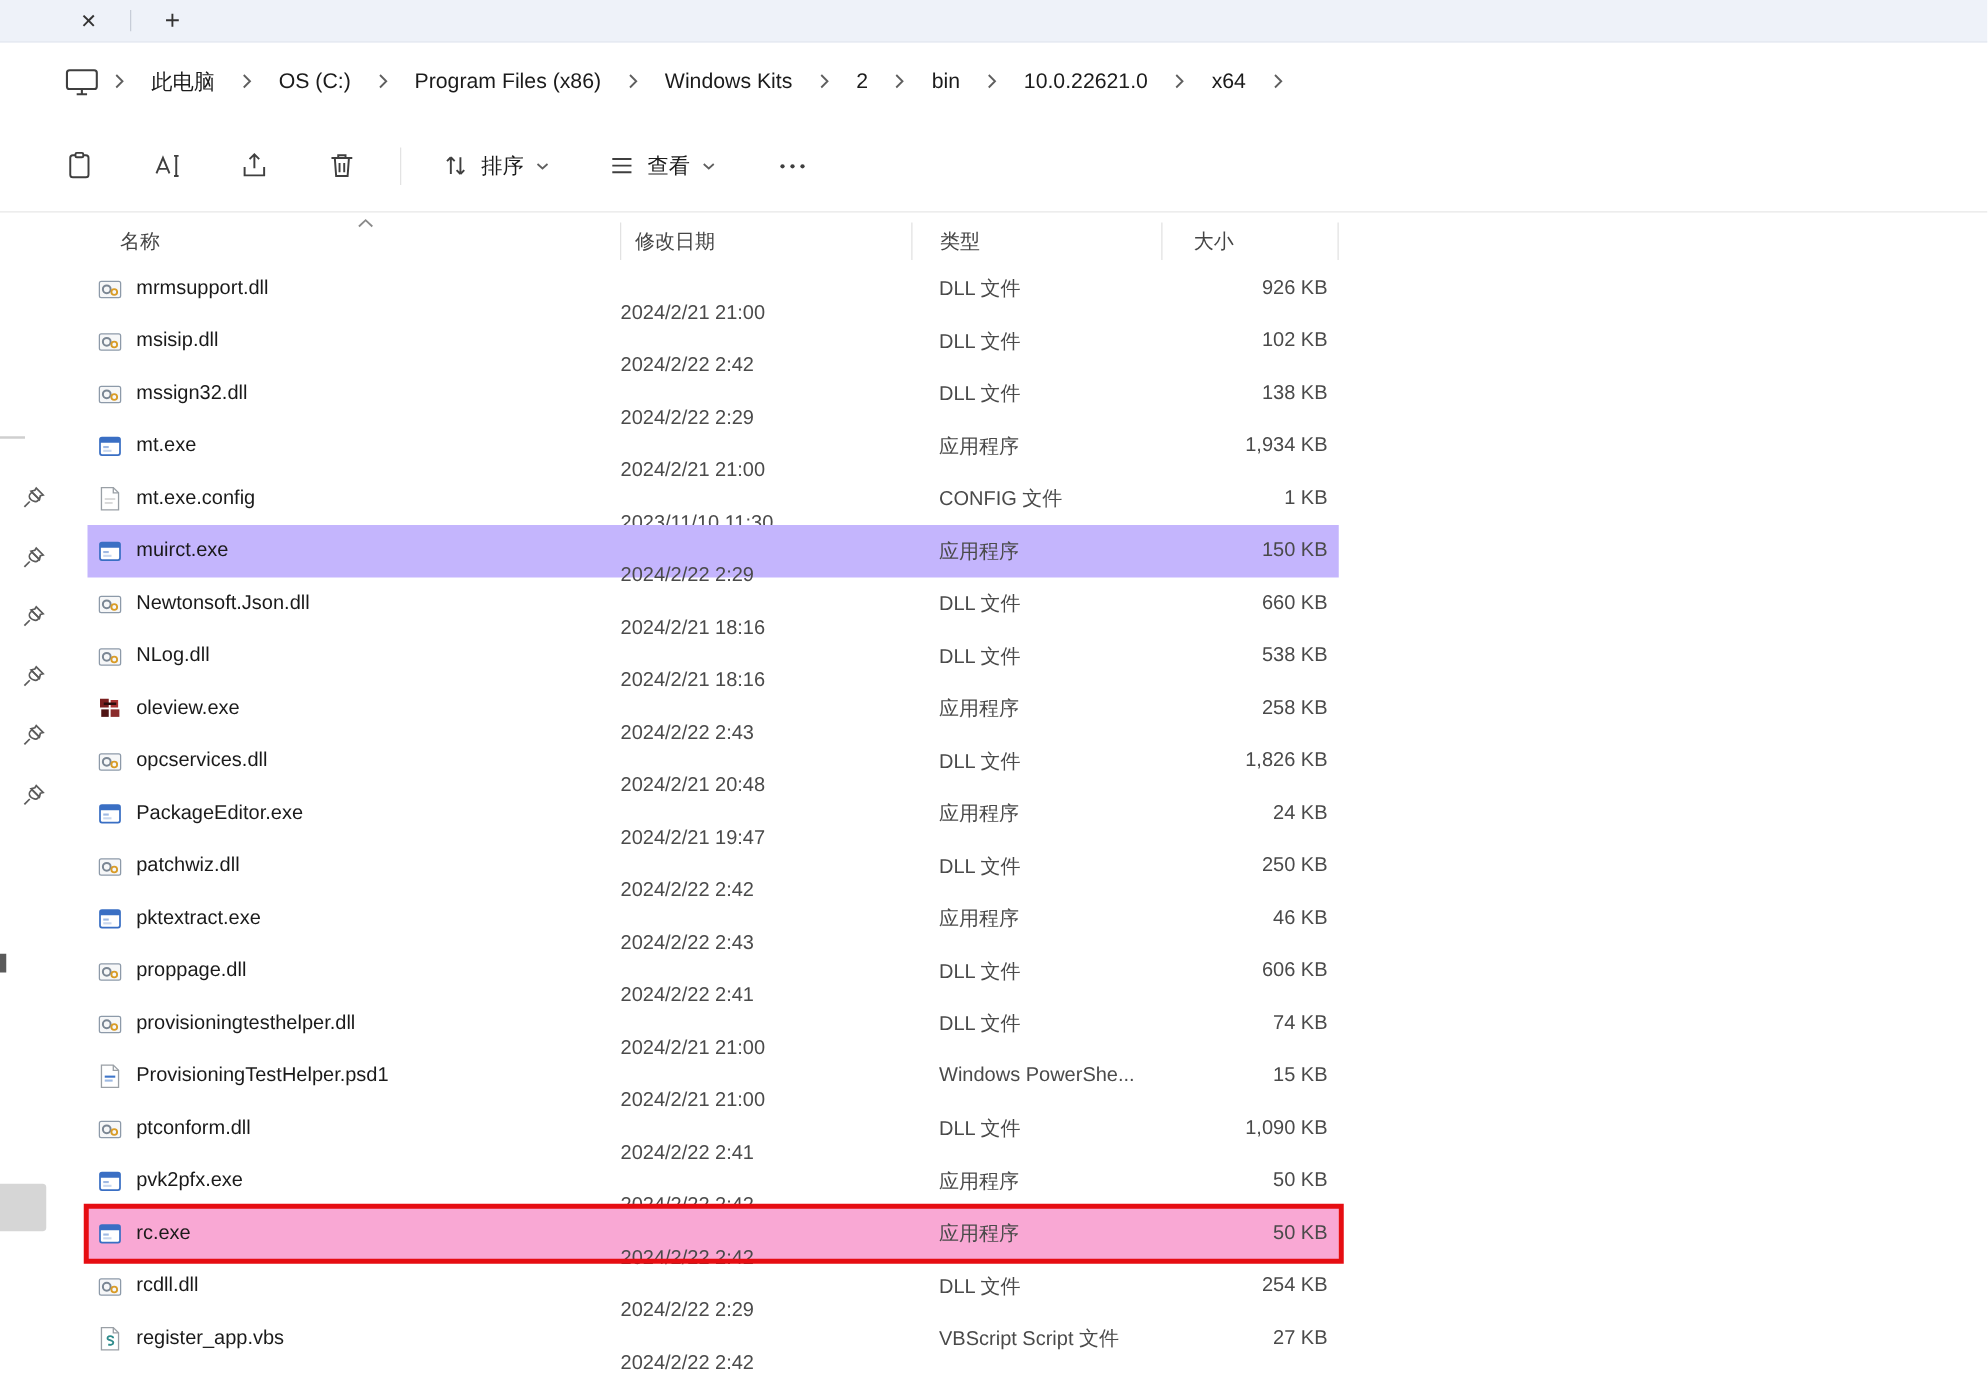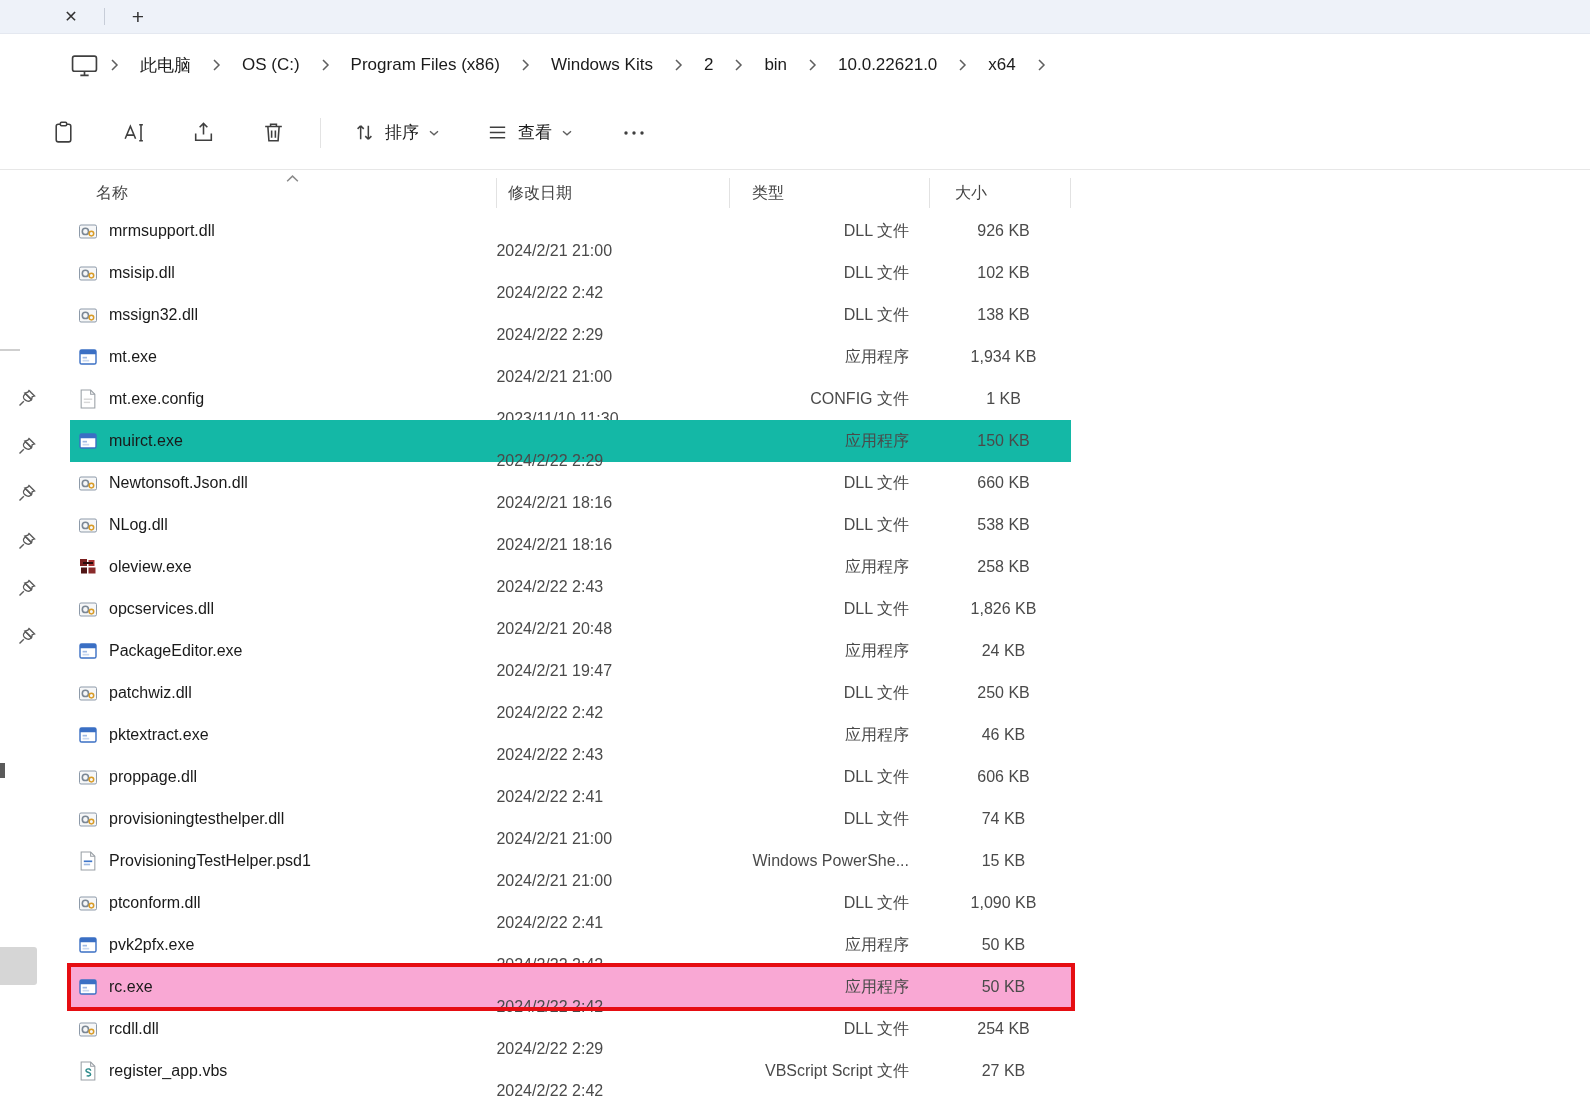--- a/index.html
+++ b/index.html
@@ -14,21 +14,21 @@
   .tab-close{position:absolute;left:56px;top:0;width:30px;height:33px;
              display:flex;align-items:center;justify-content:center;
              font-size:16px;color:#333;cursor:pointer;}
   .tab-sep{position:absolute;left:104px;top:8px;width:1px;height:17px;background:#c7cdd8;}
   .tab-new{position:absolute;left:122px;top:0;width:32px;height:33px;
            display:flex;align-items:center;justify-content:center;
            font-size:21px;font-weight:400;color:#333;cursor:pointer;}
 
   
   .addressbar{position:absolute;left:0;top:34px;width:1442px;height:62px;
-              display:flex;align-items:center;padding-left:71px;box-sizing:border-box;}
+              display:flex;align-items:center;padding-left:52px;box-sizing:border-box;}
   .crumb-computer{display:flex;align-items:center;margin-right:4px;}
   .crumb{font-size:17px;color:#1b1b1b;padding:6px 13px;border-radius:4px;cursor:pointer;white-space:nowrap;}
   .crumb-chev{display:flex;align-items:center;padding:0 8px;cursor:pointer;}
 
   
   .toolbar{position:absolute;left:0;top:96px;width:1590px;height:74px;
            display:flex;align-items:center;padding-left:40px;box-sizing:border-box;
            border-bottom:1px solid #e7e7e7;}
   .tb-icon-btn{width:46px;height:46px;display:flex;align-items:center;justify-content:center;
                margin-right:24px;border-radius:6px;cursor:pointer;}
@@ -52,27 +52,27 @@
          border-right:1px solid #e2e2e2;height:30px;cursor:pointer;position:relative;}
   .h-name{width:427px;padding-left:26px;}
   .h-date{width:233px;padding-left:11px;}
   .h-type{width:200px;padding-left:22px;}
   .h-size{width:141px;padding-left:25px;}
   .sort-caret{position:absolute;left:215px;top:-4px;}
 
   
   .file-list{position:absolute;left:70px;top:210px;width:1001px;}
   .row{height:42px;display:flex;align-items:center;font-size:16px;position:relative;cursor:default;gap:36px;}
-  .row.hover{background:#14b8a6;}
+  .row.hover{background:#c4b5fd;}
   .row.selected{background:#f9a8d4;}
   .cell{box-sizing:border-box;white-space:nowrap;overflow:hidden;}
   .c-name{width:427px;display:flex;align-items:center;gap:11px;padding-left:8px;color:#1a1a1a;}
   .c-date{width:233px;padding-left:11px;color:#4a4a4a;margin-top:40px;}
-  .c-type{width:200px;padding-left:22px;color:#4a4a4a;text-align:right;}
-  .c-size{width:141px;padding-right:9px;text-align:center;color:#4a4a4a;}
+  .c-type{width:200px;padding-left:22px;color:#4a4a4a;}
+  .c-size{width:141px;padding-right:9px;text-align:right;color:#4a4a4a;}
   .annotation{position:absolute;left:-3px;right:-4px;top:-3px;bottom:-3px;
               border:4px solid #e60d12;pointer-events:none;z-index:5;}
   .ficon{width:20px;height:20px;display:inline-flex;align-items:center;justify-content:center;flex:0 0 20px;}
 </style>
 </head>
 <body>
 
 <div class="app">
 
   <div class="tabstrip">

